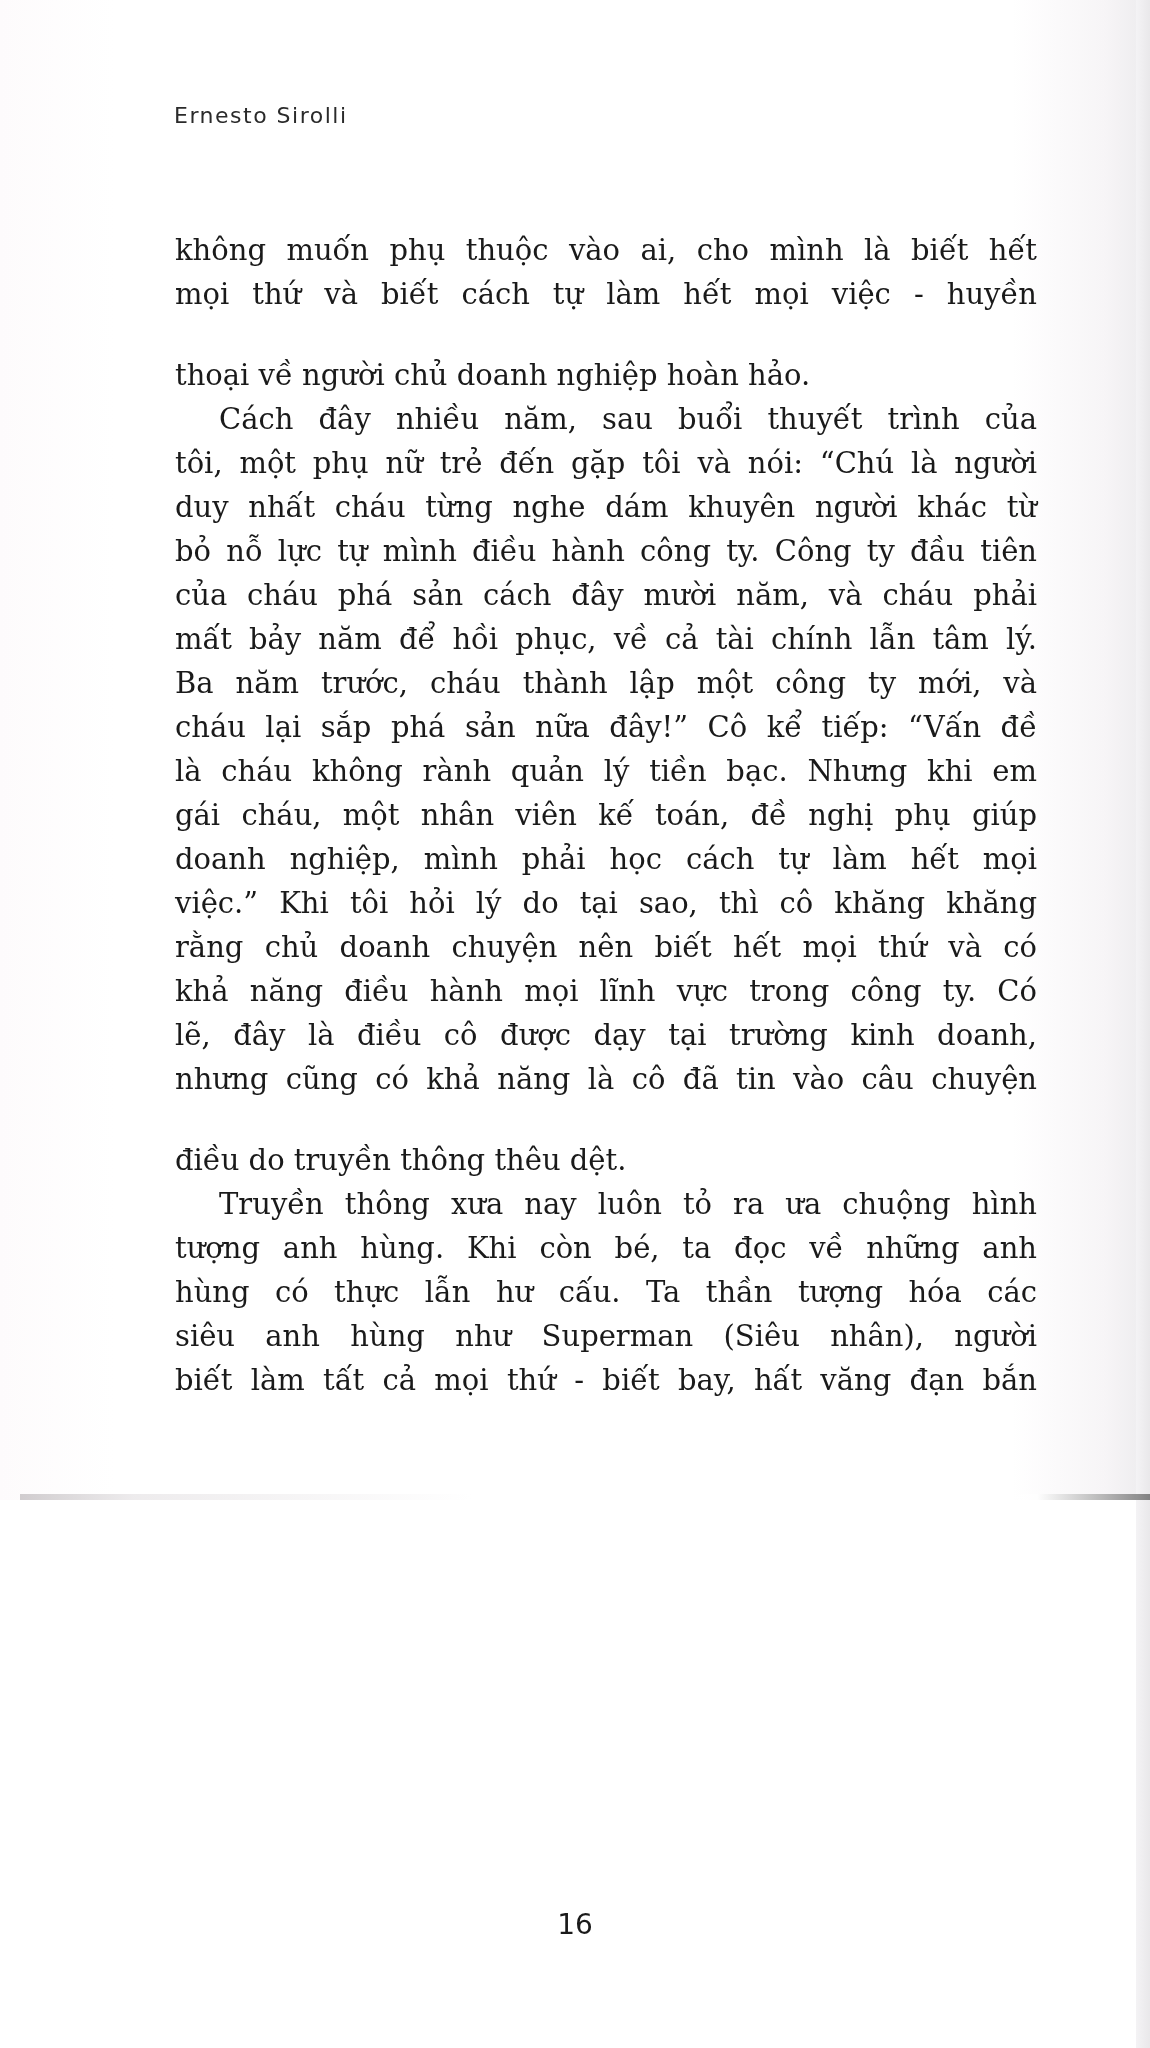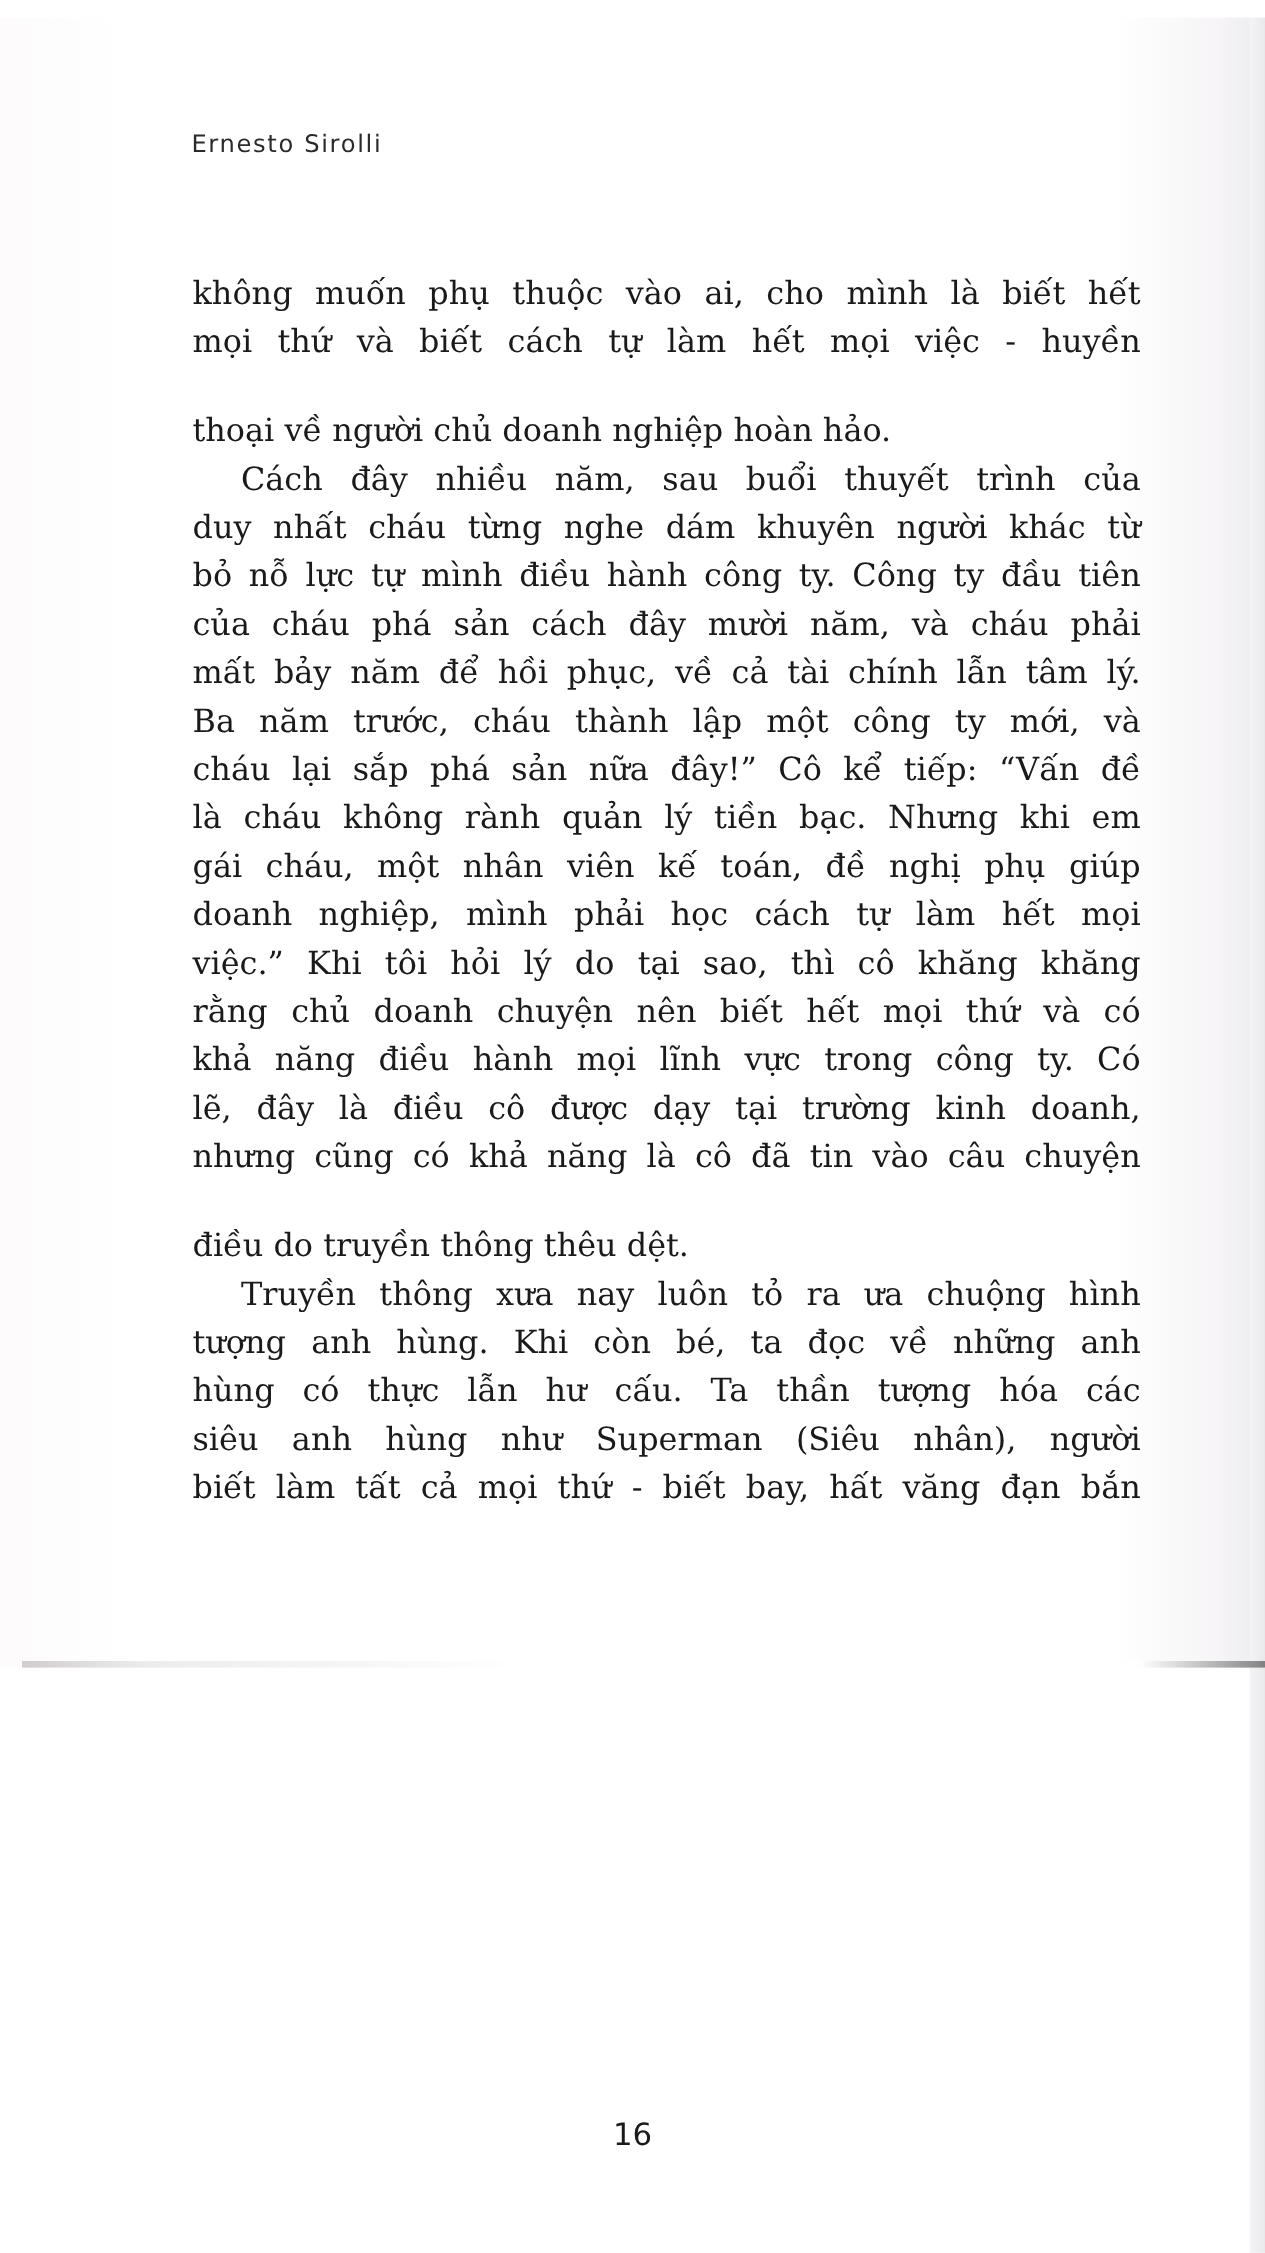--- a/index.html
+++ b/index.html
@@ -9,21 +9,21 @@
       height: 2048px;
       overflow: hidden;
       background: #ffffff;
     }
     body {
       position: relative;
     }
     .page {
       position: absolute;
       left: 0;
-      top: 16px;
+      top: 0;
       width: 1150px;
       height: 1500px;
       background: linear-gradient(90deg, #fdfbfc 0%, #ffffff 10%, #ffffff 88%, #f7f5f7 96%, #ecebed 100%);
       text-decoration: underline;
     }
     .page-edge-right {
       position: absolute;
       right: 0;
       top: 0;
       width: 14px;
@@ -99,20 +99,21 @@
 
   <div class="body-text">
     <p class="para-1">
       <span class="line">không muốn phụ thuộc vào ai, cho mình là biết hết</span>
       <span class="line">mọi thứ và biết cách tự làm hết mọi việc - huyền</span>
       <span class="line last">thoại về người chủ doanh nghiệp hoàn hảo.</span>
     </p>
 
     <p class="para-2">
       <span class="line indent">Cách đây nhiều năm, sau buổi thuyết trình của</span>
+      <span class="line">tôi, một phụ nữ trẻ đến gặp tôi và nói: “Chú là người</span>
       <span class="line">duy nhất cháu từng nghe dám khuyên người khác từ</span>
       <span class="line">bỏ nỗ lực tự mình điều hành công ty. Công ty đầu tiên</span>
       <span class="line">của cháu phá sản cách đây mười năm, và cháu phải</span>
       <span class="line">mất bảy năm để hồi phục, về cả tài chính lẫn tâm lý.</span>
       <span class="line">Ba năm trước, cháu thành lập một công ty mới, và</span>
       <span class="line">cháu lại sắp phá sản nữa đây!” Cô kể tiếp: “Vấn đề</span>
       <span class="line">là cháu không rành quản lý tiền bạc. Nhưng khi em</span>
       <span class="line">gái cháu, một nhân viên kế toán, đề nghị phụ giúp</span>
       <span class="line">doanh nghiệp, mình phải học cách tự làm hết mọi</span>
       <span class="line">việc.” Khi tôi hỏi lý do tại sao, thì cô khăng khăng</span>

